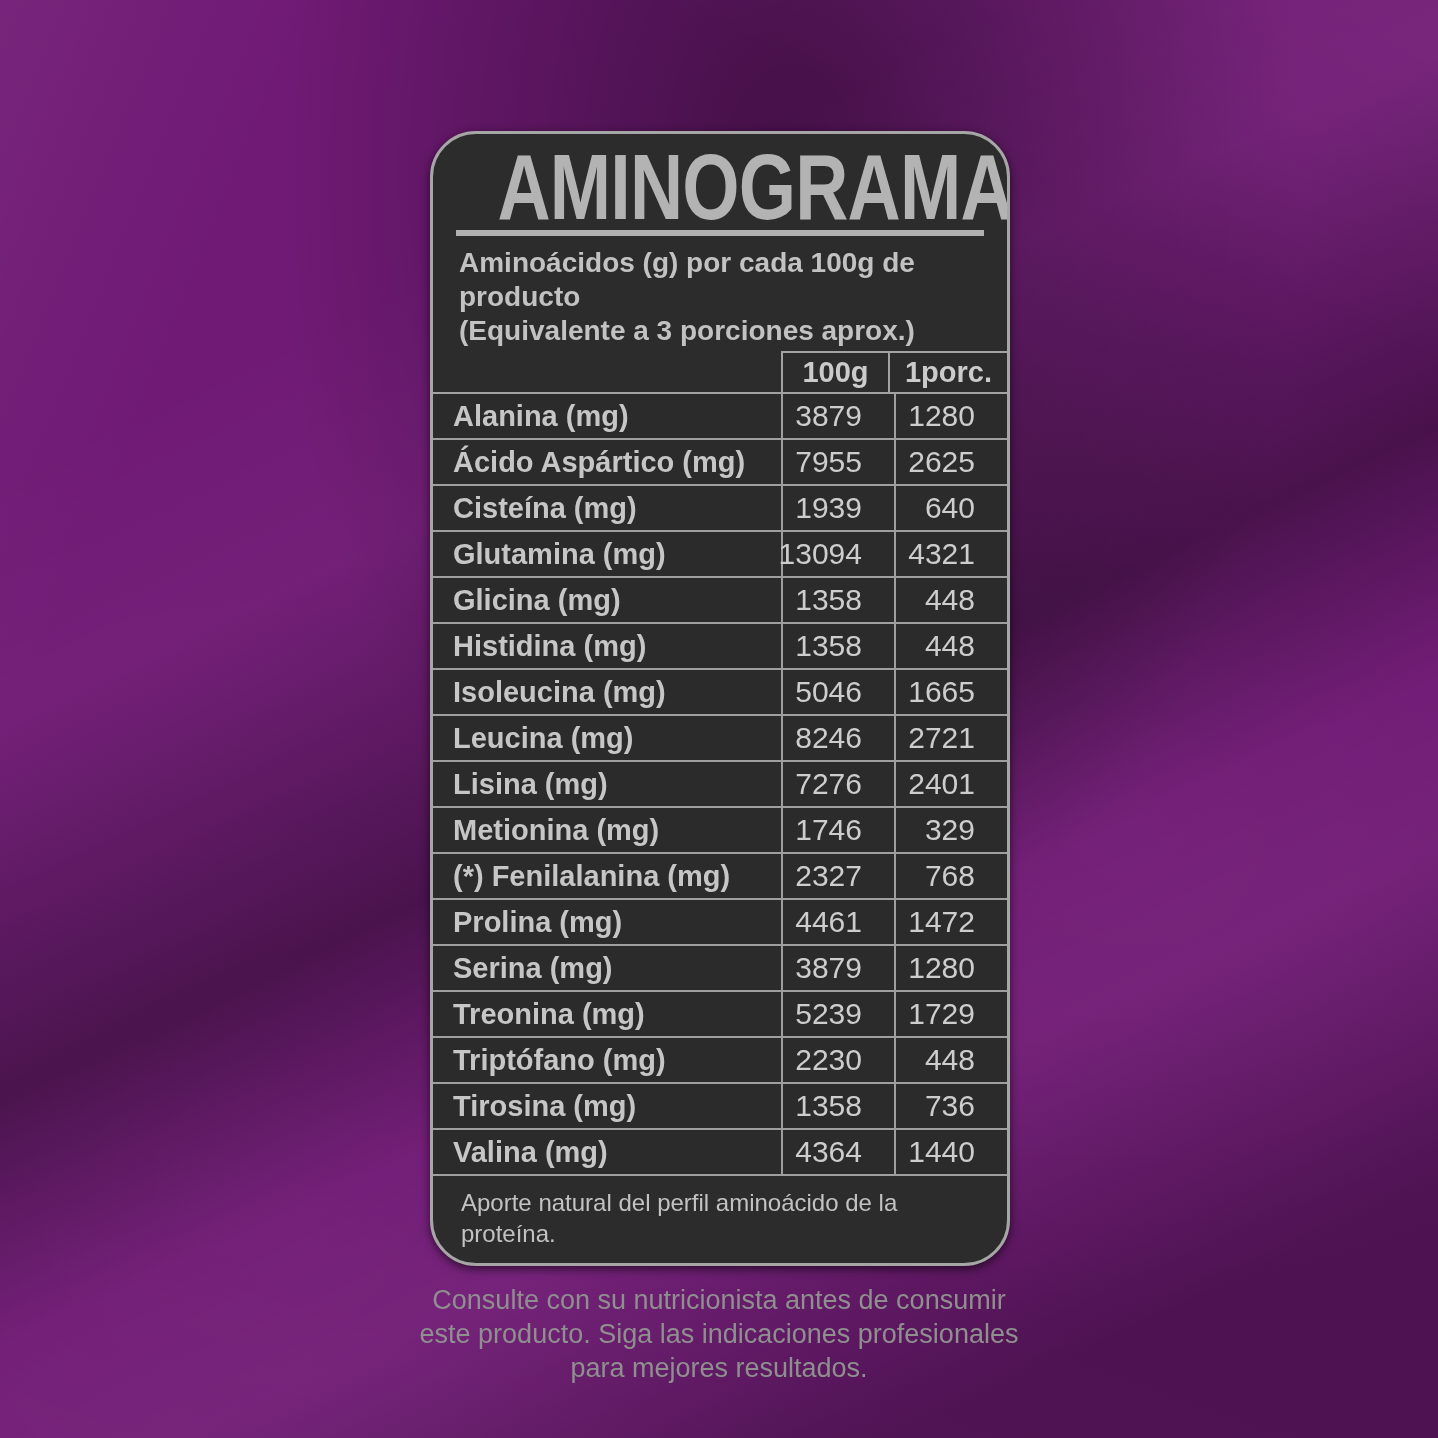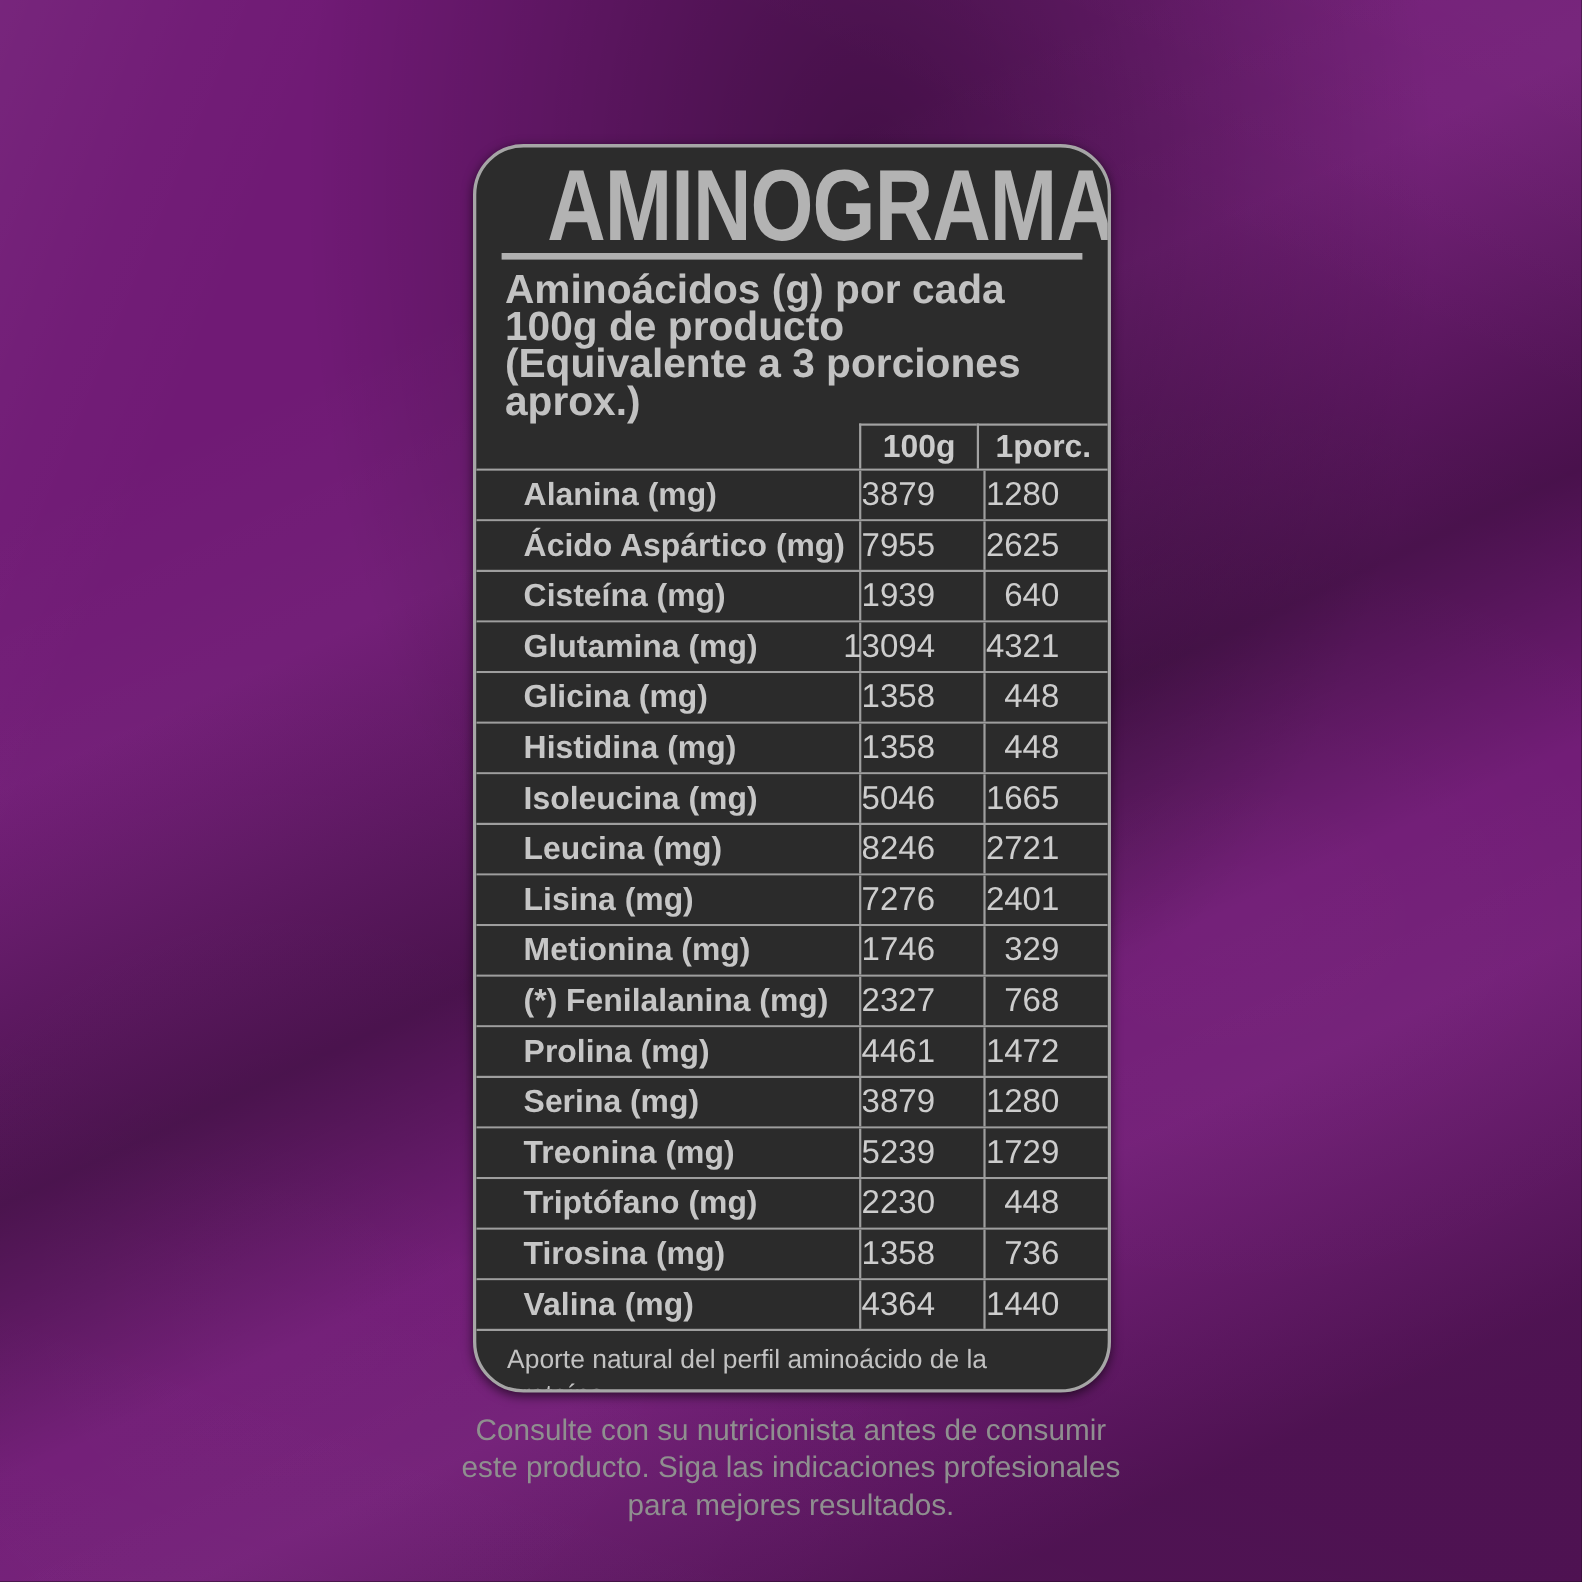--- a/index.html
+++ b/index.html
@@ -61,21 +61,21 @@
     transform-origin: 50% 50%;
   }
   .title-underline {
     width: 528px;
     height: 6px;
     background: #b0b0b0;
     margin: 5px auto 0 auto;
   }
   .subtitle {
     margin: 10px 24px 0 26px;
-    font-size: 37px;
+    font-size: 28px;
     line-height: 34px;
     font-weight: bold;
     color: #c2c2c2;
   }
   .amino-table {
     margin-top: 3px;
     width: 100%;
   }
   .t-header {
     display: flex;
@@ -105,33 +105,33 @@
     height: 46px;
     box-sizing: border-box;
     border-bottom: 2px solid #9e9e9e;
     background: #2b2b2b;
   }
   .t-name {
     width: 348px;
     box-sizing: border-box;
     display: flex;
     align-items: center;
-    padding-left: 43px;
+    padding-left: 20px;
     font-weight: bold;
     font-size: 29px;
     color: #c6c6c6;
     white-space: nowrap;
   }
   .t-val {
     box-sizing: border-box;
     border-left: 2px solid #9e9e9e;
     display: flex;
     align-items: center;
     justify-content: flex-end;
-    padding-right: 44px;
+    padding-right: 32px;
     font-size: 30px;
     color: #cdcdcd;
   }
   .t-val.c2 { width: 113px; }
   .t-val.c3 { flex: 1; }
   .footnote {
     padding: 11px 24px 0 28px;
   }
   .footnote-line1 {
     font-size: 24px;

